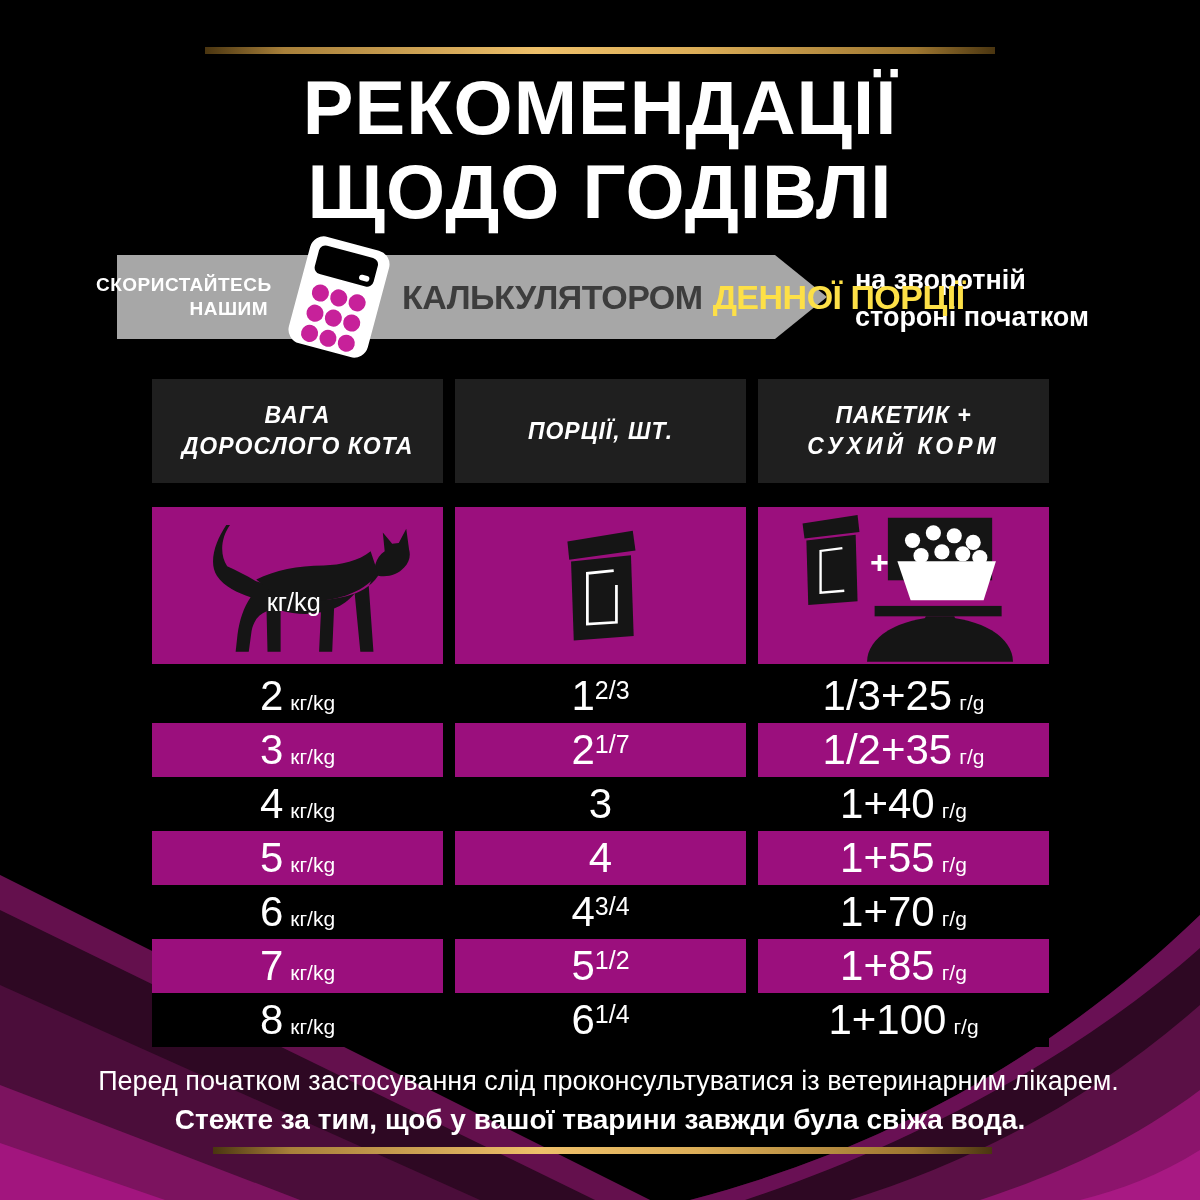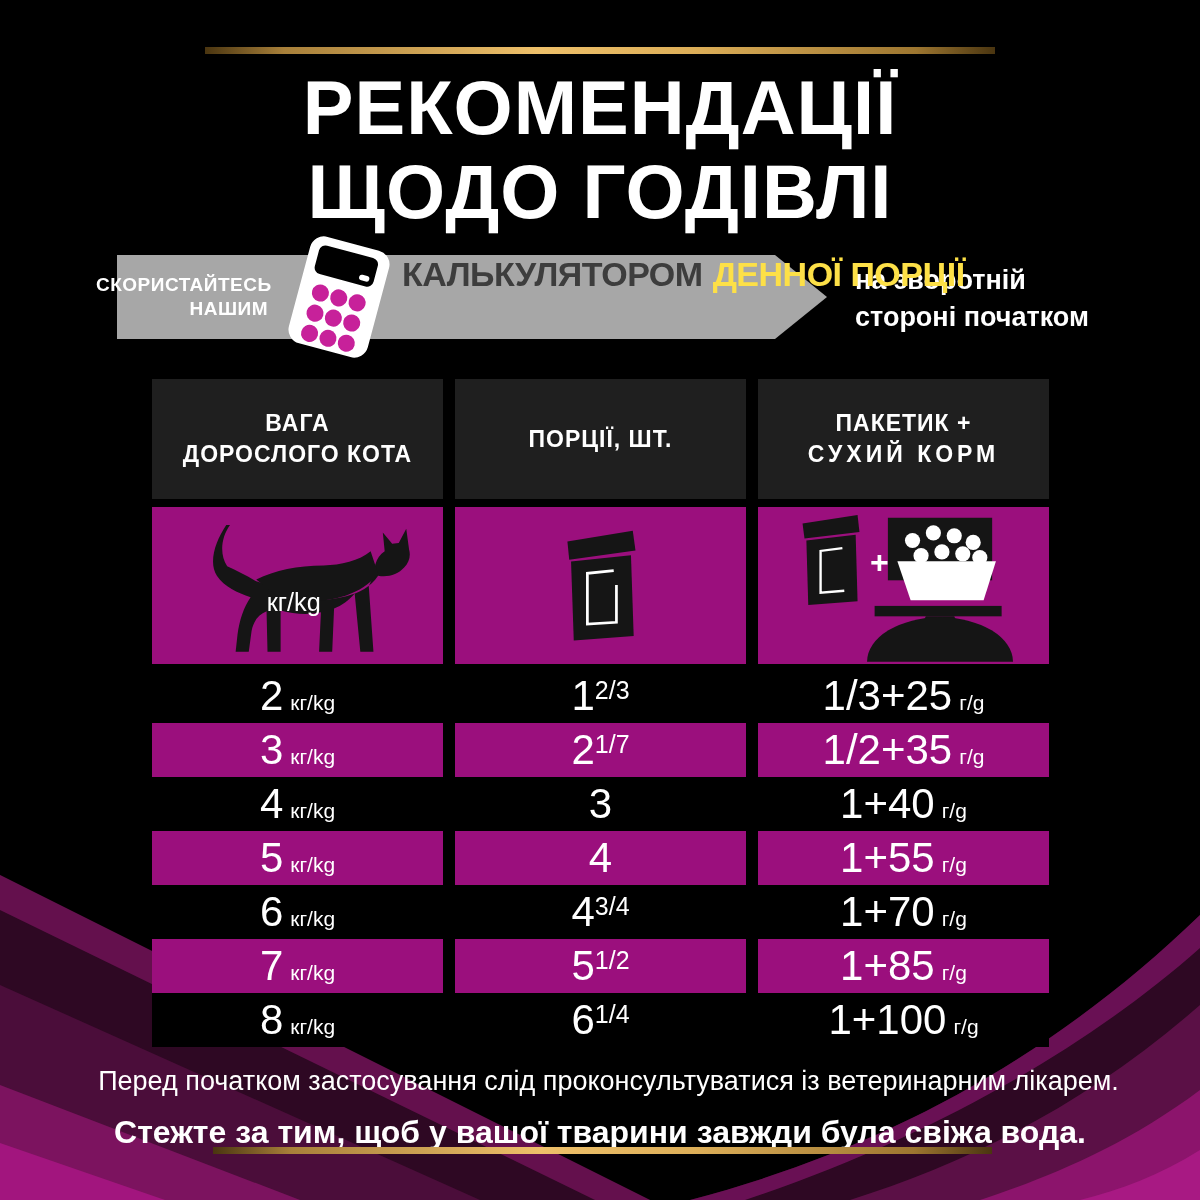--- a/index.html
+++ b/index.html
@@ -13,46 +13,46 @@
   .gold-line{height:7px;background:linear-gradient(90deg,#4a3510 0%,#a8803a 10%,#eec06a 42%,#dcae58 62%,#9d7630 90%,#4a3510 100%);z-index:3;}
   #gold-top{left:205px;top:47px;width:790px;}
   #gold-bottom{left:213px;top:1147px;width:779px;}
   
   #title{left:0;right:0;top:66px;text-align:center;font-weight:bold;font-size:76px;line-height:84px;letter-spacing:1px;z-index:2;}
   
   #banner-arrow{left:117px;top:255px;width:710px;height:84px;background:#a7a7a7;
     clip-path:polygon(0 0,658px 0,710px 42px,658px 84px,0 84px);z-index:2;}
   #banner-left-label{left:96px;top:273px;width:172px;text-align:right;font-weight:bold;font-size:19px;line-height:24px;letter-spacing:.5px;z-index:3;}
   #calculator{left:293px;top:240px;width:92px;height:114px;z-index:4;transform:rotate(15deg);transform-origin:50% 50%;}
-  #banner-title{left:402px;top:255px;height:84px;display:flex;align-items:flex-start;font-weight:bold;font-size:34px;letter-spacing:-.5px;white-space:nowrap;z-index:3;}
+  #banner-title{left:402px;top:255px;height:84px;display:flex;align-items:center;font-weight:bold;font-size:34px;letter-spacing:-.5px;white-space:nowrap;z-index:3;}
   #banner-title .dark{color:#3d3d3d;}
   #banner-title .light{color:#fde047;margin-left:10px;}
   #banner-note{left:855px;top:262px;font-weight:bold;font-size:27px;line-height:37px;z-index:2;}
   
   #feeding-table{left:152px;top:379px;width:897px;z-index:2;}
   .trow{display:flex;gap:12px;}
-  .trow.header{height:120px;margin-bottom:8px;}
+  .trow.header{height:104px;margin-bottom:24px;font-style:italic;}
   .trow.icons{height:157px;margin-bottom:5px;}
   .trow.data{height:54px;}
   .cell{width:291px;display:flex;align-items:center;justify-content:center;text-align:center;}
   .cell.dark{background:#1f1f1f;}
   .cell.magenta{background:#9b0f7d;}
   .trow.data .cell{background:#000;}
   .trow.data.magenta-row .cell{background:#9b0f7d;}
   .header .cell{font-weight:bold;font-size:23px;line-height:31px;letter-spacing:1px;flex-direction:column;}
   .header .cell .l2.spaced{letter-spacing:4px;}
   .num{font-size:42px;font-weight:400;}
   .unit{font-size:21px;margin-left:7px;}
   .frac{font-size:25px;display:inline-block;transform:translateY(-11px);}
   .frac:empty{display:none;}
   .valwrap{display:flex;align-items:baseline;white-space:nowrap;}
   
   #footer{left:0;right:0;top:1062px;text-align:center;z-index:2;}
   #footer .f1{font-size:27px;line-height:38px;font-weight:400;margin:0;padding-left:17px;}
-  #footer .f2{font-size:32px;line-height:40px;font-weight:bold;margin:12px;}
+  #footer .f2{font-size:28px;line-height:40px;font-weight:bold;margin:0;}
   
   #decor{left:0;top:0;width:1200px;height:1200px;z-index:1;}
 </style>
 </head>
 <body>
 
 <div id="screen">
 
   <svg id="decor" class="abs" viewBox="0 0 1200 1200" aria-hidden="true">
 

